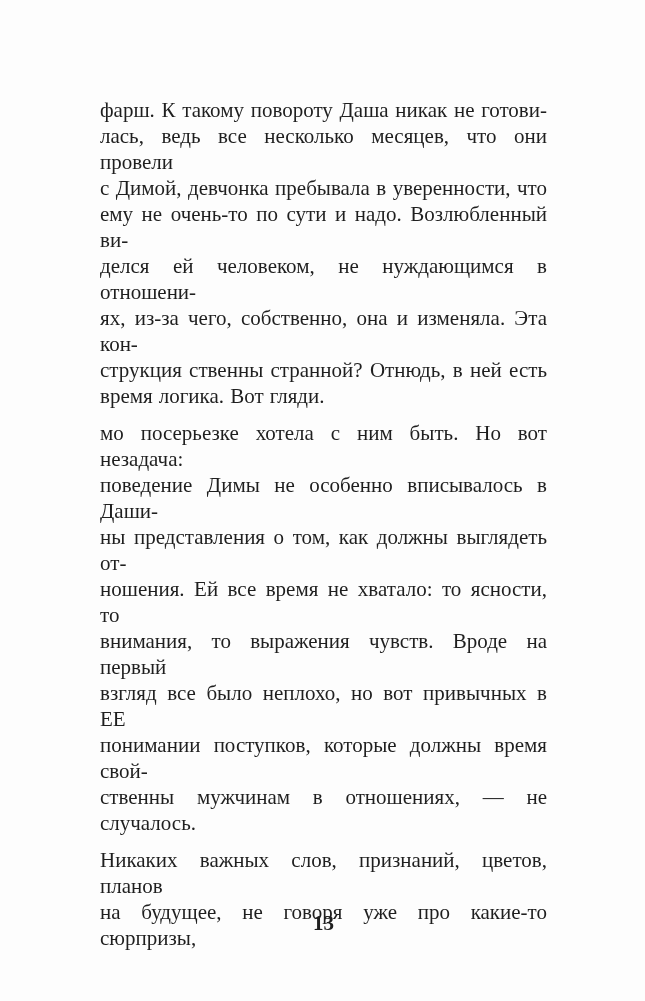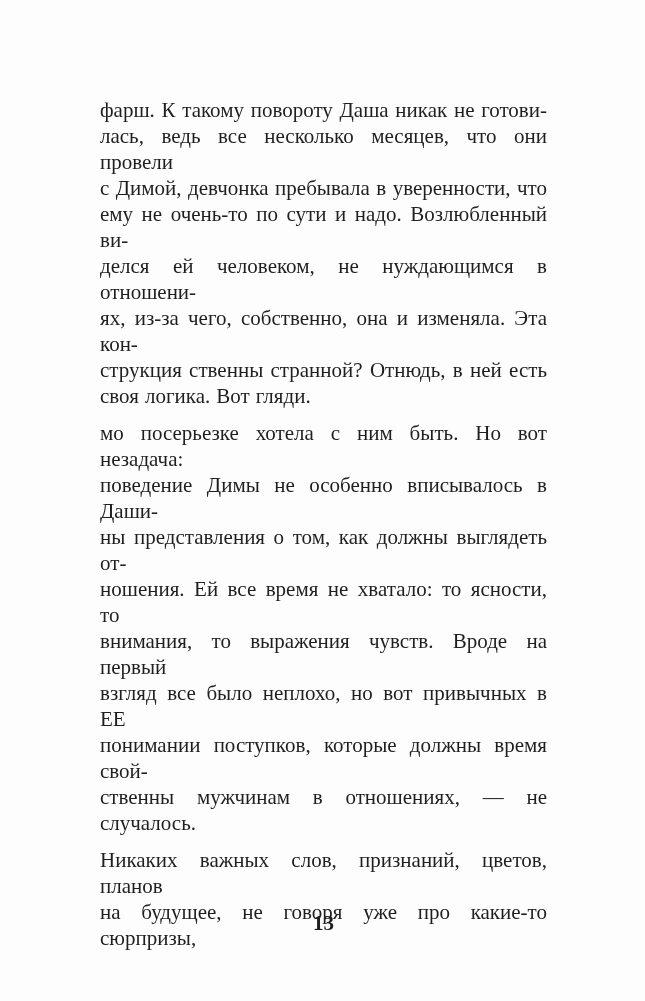--- a/index.html
+++ b/index.html
@@ -57,21 +57,21 @@
 <div class="page">
   <div class="text-block">
       <div class="paragraph">
         <div class="line">фарш. К такому повороту Даша никак не готови-</div>
         <div class="line">лась, ведь все несколько месяцев, что они провели</div>
         <div class="line">с Димой, девчонка пребывала в уверенности, что</div>
         <div class="line">ему не очень-то по сути и надо. Возлюбленный ви-</div>
         <div class="line">делся ей человеком, не нуждающимся в отношени-</div>
         <div class="line">ях, из-за чего, собственно, она и изменяла. Эта кон-</div>
         <div class="line">струкция ственны странной? Отнюдь, в ней есть</div>
-        <div class="line last">своя логика. Вот гляди.</div>
+        <div class="line last">время логика. Вот гляди.</div>
       </div>
       <div class="paragraph">
         <div class="line">мо посерьезке хотела с ним быть. Но вот незадача:</div>
         <div class="line">поведение Димы не особенно вписывалось в Даши-</div>
         <div class="line">ны представления о том, как должны выглядеть от-</div>
         <div class="line">ношения. Ей все время не хватало: то ясности, то</div>
         <div class="line">внимания, то выражения чувств. Вроде на первый</div>
         <div class="line">взгляд все было неплохо, но вот привычных в ЕЕ</div>
         <div class="line">понимании поступков, которые должны время свой-</div>
         <div class="line last">ственны мужчинам в отношениях, — не случалось.</div>

